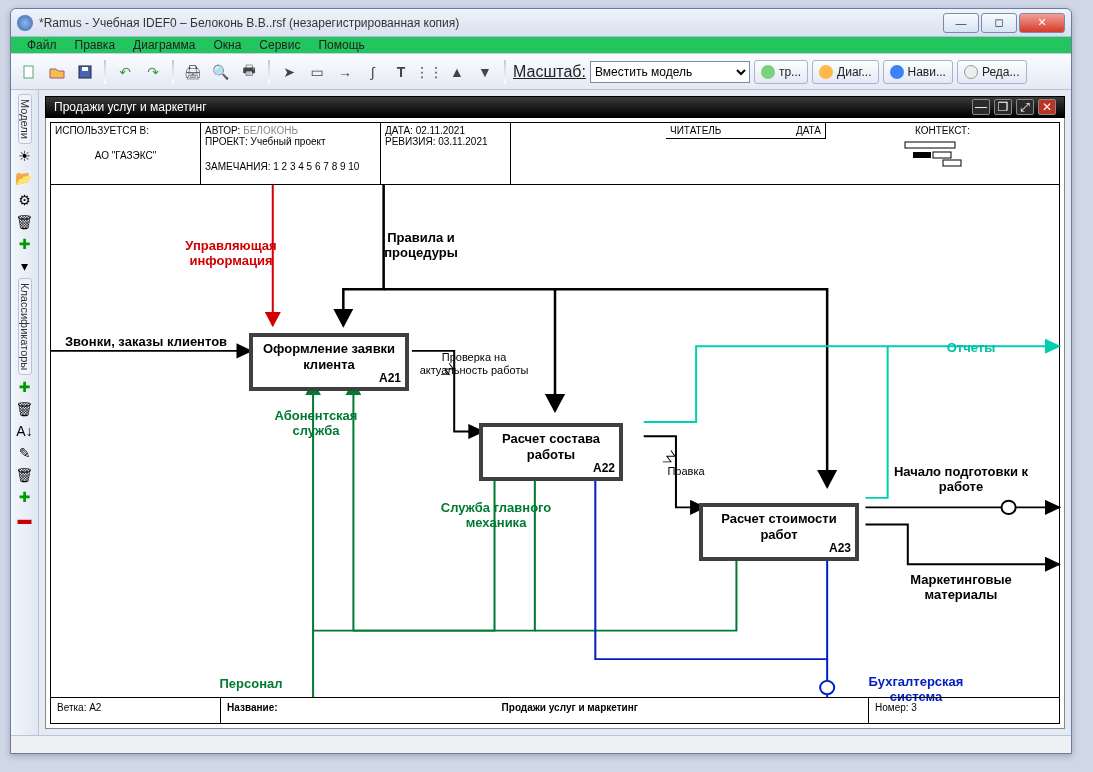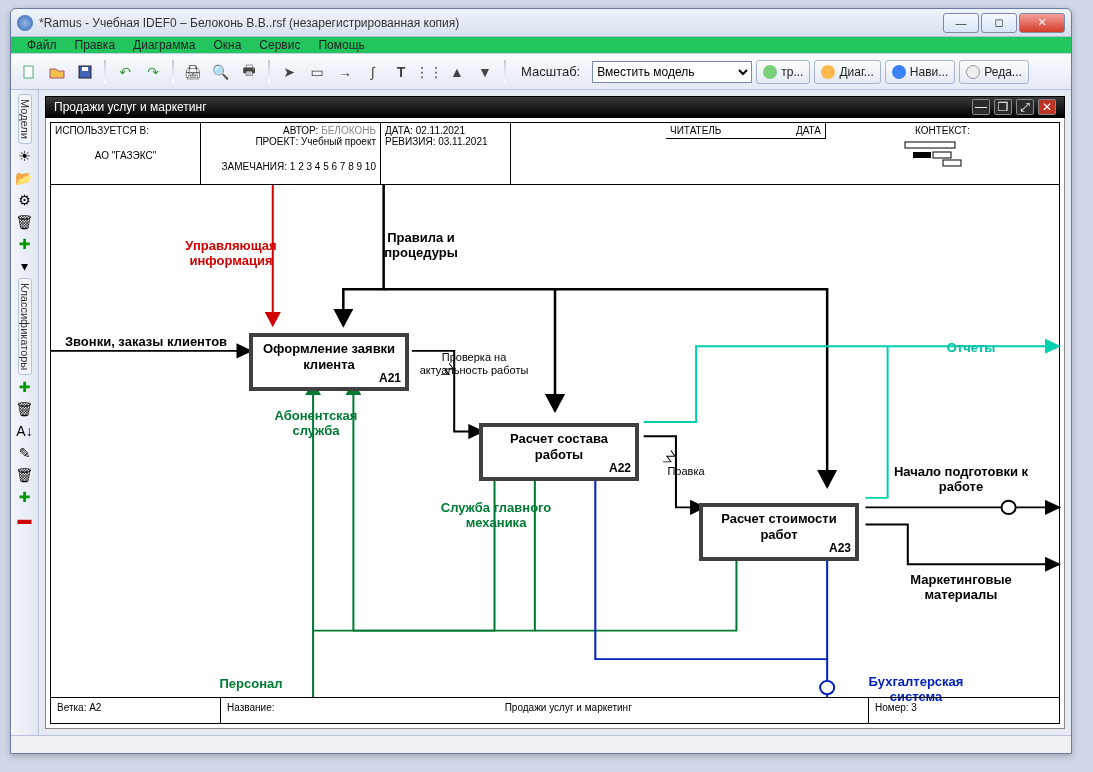--- a/index.html
+++ b/index.html
@@ -13,21 +13,21 @@
 .win-btn { width:36px; height:20px; border:1px solid #808aa8; border-radius:3px; background:linear-gradient(#f7fbff,#d7e3f5); display:flex; align-items:center; justify-content:center; font-size:11px; color:#333; }
 .win-btn.close { background:linear-gradient(#f4a098,#d43a2a); color:#fff; width:46px;}
 
 .menubar { height:17px; background:#22c55e; display:flex; align-items:center; padding:8px 10px; gap:6px; border-bottom:1px solid #c8cee0;}
 .menu-item { font-size:12px; color:#222; padding:2px 6px; cursor:default;}
 
 .toolbar { height:36px; background:linear-gradient(#fafcff,#e4e9f3); border-bottom:1px solid #b9c4dc; display:flex; align-items:center; padding:0 6px; gap:4px; }
 .tool-sep { width:2px; height:24px; background:linear-gradient(#c0c8da,#fff); margin:0 3px;}
 .tool-btn { width:24px; height:24px; border:1px solid transparent; border-radius:3px; display:flex; align-items:center; justify-content:center; font-size:14px; color:#444; }
 .tool-btn svg { width:16px; height:16px; }
-.tool-label { font-size:13px; color:#222; margin:0 8px;}
+.tool-label { font-size:16px; color:#222; margin:0 0;text-decoration:underline;}
 .zoom-select { height:22px; font-size:12px; border:1px solid #7a8bb0; background:#fff; width:160px;}
 .tool-tab { height:24px; border:1px solid #a7b3cf; border-radius:3px; background:linear-gradient(#fdfefe,#e3e9f4); padding:0 6px; display:flex; align-items:center; gap:4px; font-size:12px; color:#222;}
 .tool-tab .dot { width:14px; height:14px; border-radius:50%; }
 
 .workarea { flex:1; display:flex; background:#e6eaf2; position:relative; overflow:hidden;}
 .sidebar { width:28px; background:linear-gradient(90deg,#f3f6fb,#e1e7f2); border-right:1px solid #b9c4dc; display:flex; flex-direction:column; align-items:center; padding-top:4px; gap:2px;}
 .side-label { writing-mode:vertical-rl; font-size:11px; color:#333; padding:4px 0; border:1px solid #b9c4dc; border-radius:3px; background:#f0f3f9; cursor:default;}
 .side-btn { width:20px; height:20px; display:flex; align-items:center; justify-content:center; font-size:14px;}
 
 .doc-outer { flex:1; position:relative; padding:6px; display:flex; flex-direction:column;}
@@ -166,21 +166,21 @@
         </div>
       </div>
       <div class="doc-body">
         <div class="idef-frame">
 
           <div class="idef-top">
             <div class="cell" style="left:0;top:0;width:150px;height:62px;">
               <div>ИСПОЛЬЗУЕТСЯ В:</div>
               <div style="text-align:center;margin-top:14px">АО "ГАЗЭКС"</div>
             </div>
-            <div class="cell" style="left:150px;top:0;width:180px;height:62px;text-align:right;">
+            <div class="cell" style="left:150px;top:0;width:180px;height:62px;">
               <div><span>АВТОР:</span> <span style="color:#888">БЕЛОКОНЬ</span></div>
               <div><span>ПРОЕКТ:</span> <span>Учебный проект</span></div>
               <div style="margin-top:14px"><span>ЗАМЕЧАНИЯ:</span> <span>1 2 3 4 5 6 7 8 9 10</span></div>
             </div>
             <div class="cell" style="left:330px;top:0;width:130px;height:62px;">
               <div><span>ДАТА:</span> <span>02.11.2021</span></div>
               <div><span>РЕВИЗИЯ:</span> <span>03.11.2021</span></div>
             </div>
             <div class="cell" style="left:615px;top:0;width:160px;height:16px;border-bottom:1px solid #000">
               <span>ЧИТАТЕЛЬ</span>
@@ -245,21 +245,21 @@
               <path d="M480 470 L680 470 L680 378" stroke="#007a33" stroke-width="2" fill="none" marker-end="url(#ag)"></path>
 
               <path d="M770 540 L770 500 L540 500 L540 298" stroke="#0020c0" stroke-width="2" fill="none" marker-end="url(#au)"></path>
               <path d="M770 500 L770 378" stroke="#0020c0" stroke-width="2" fill="none" marker-end="url(#au)"></path>
               <circle cx="770" cy="530" r="7" fill="#fff" stroke="#0020c0" stroke-width="2"></circle>
             </svg>
 
             <div class="box" style="left:198px; top:148px; width:160px; height:58px;">
               <span>Оформление заявки клиента</span><span class="code">A21</span>
             </div>
-            <div class="box" style="left:428px; top:238px; width:160px; height:58px;">
+            <div class="box" style="left:428px; top:238px; width:144px; height:58px;">
               <span>Расчет состава работы</span><span class="code">A22</span>
             </div>
             <div class="box" style="left:648px; top:318px; width:160px; height:58px;">
               <span>Расчет стоимости работ</span><span class="code">A23</span>
             </div>
 
             <div class="lbl" style="left:10px; top:150px; width:170px;">Звонки, заказы клиентов</div>
             <div class="lbl red" style="left:120px; top:54px; width:120px;">Управляющая информация</div>
             <div class="lbl green" style="left:200px; top:224px; width:130px;">Абонентская служба</div>
             <div class="lbl" style="left:310px; top:46px; width:120px;">Правила и процедуры</div>
@@ -268,21 +268,21 @@
             <div class="lbl blue" style="left:790px; top:490px; width:150px;">Бухгалтерская система</div>
             <div class="lbl small" style="left:368px; top:166px; width:110px;">Проверка на актуальность работы</div>
             <div class="lbl small" style="left:600px; top:280px; width:70px;">Правка</div>
             <div class="lbl cyan" style="left:870px; top:156px; width:100px;">Отчеты</div>
             <div class="lbl" style="left:840px; top:280px; width:140px;">Начало подготовки к работе</div>
             <div class="lbl" style="left:830px; top:388px; width:160px;">Маркетинговые материалы</div>
           </div>
 
           <div class="idef-bottom">
             <div class="bcell" style="width:170px;"><span>Ветка:</span> <span>A2</span></div>
-            <div class="bcell" style="flex:1; display:flex;">
+            <div class="bcell" style="flex:1; display:flex;font-weight:bold;">
                 <span>Название:</span>
                 <span style="flex:1;text-align:center">Продажи услуг и маркетинг</span>
               </div>
             <div class="bcell" style="width:190px;"><span>Номер:</span> <span>3</span></div>
           </div>
 
         </div>
       </div>
     </div>
   </div>

